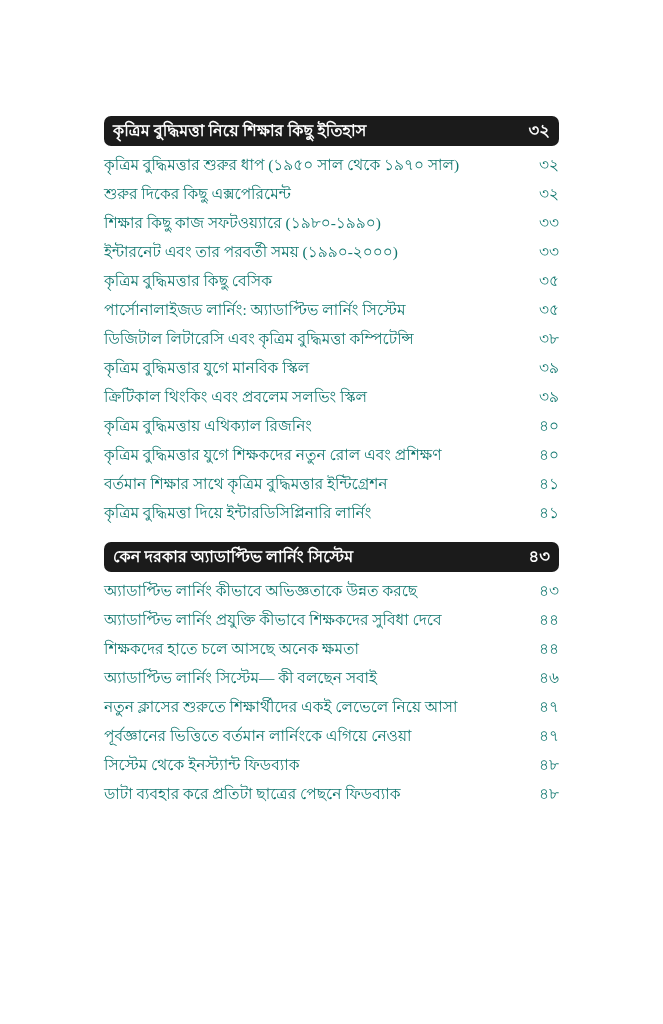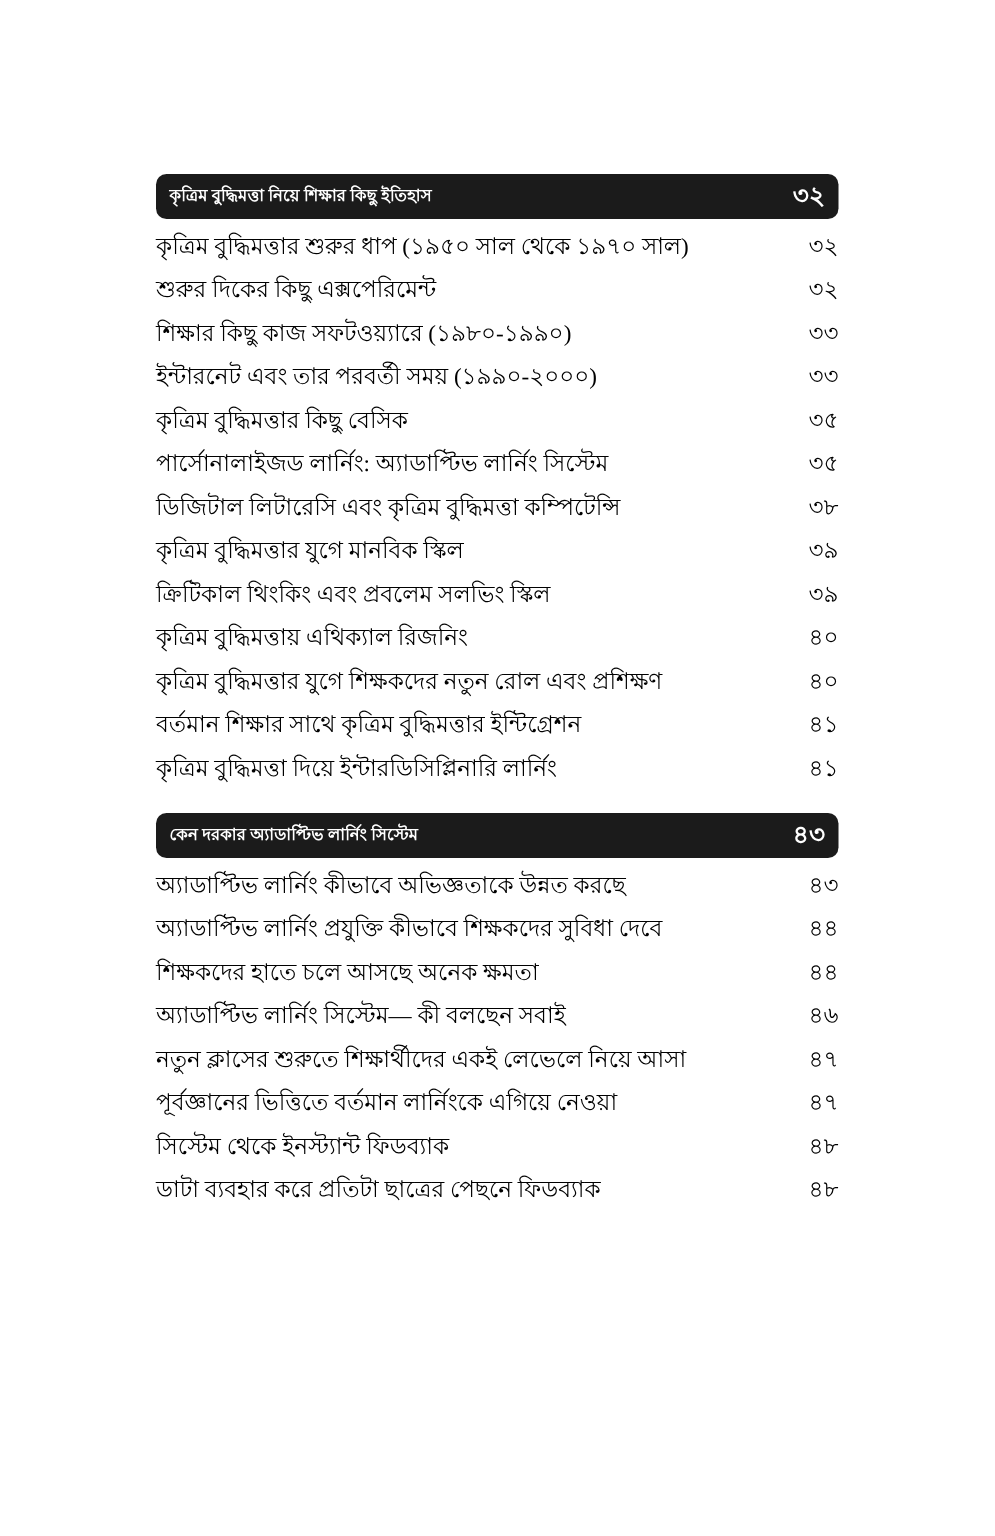--- a/index.html
+++ b/index.html
@@ -40,21 +40,21 @@
     justify-content: space-between;
     background: #1b1b1b;
     color: #ffffff;
     border-radius: 7px;
     height: 30px;
     padding: 0 9px 0 9px;
     box-sizing: border-box;
     margin: 0;
   }
   .section-header .sh-title {
-    font-size: 11px;
+    font-size: 16px;
     font-weight: bold;
     line-height: 30px;
     letter-spacing: 0.1px;
     white-space: nowrap;
   }
   .section-header .sh-page {
     font-size: 16.5px;
     font-weight: bold;
     line-height: 30px;
   }
@@ -64,21 +64,21 @@
     margin: 0;
     padding: 0;
     list-style: none;
   }
   .entry {
     display: flex;
     align-items: flex-start;
     justify-content: space-between;
     font-size: 15.4px;
     line-height: 29px;
-    color: #000000;
+    color: #0f766e;
     padding: 0;
   }
   .entry:first-child {
     margin-top: 4px;
   }
   .entry .e-title {
     flex: 1 1 auto;
     padding-right: 10px;
     white-space: pre-line;
   }

